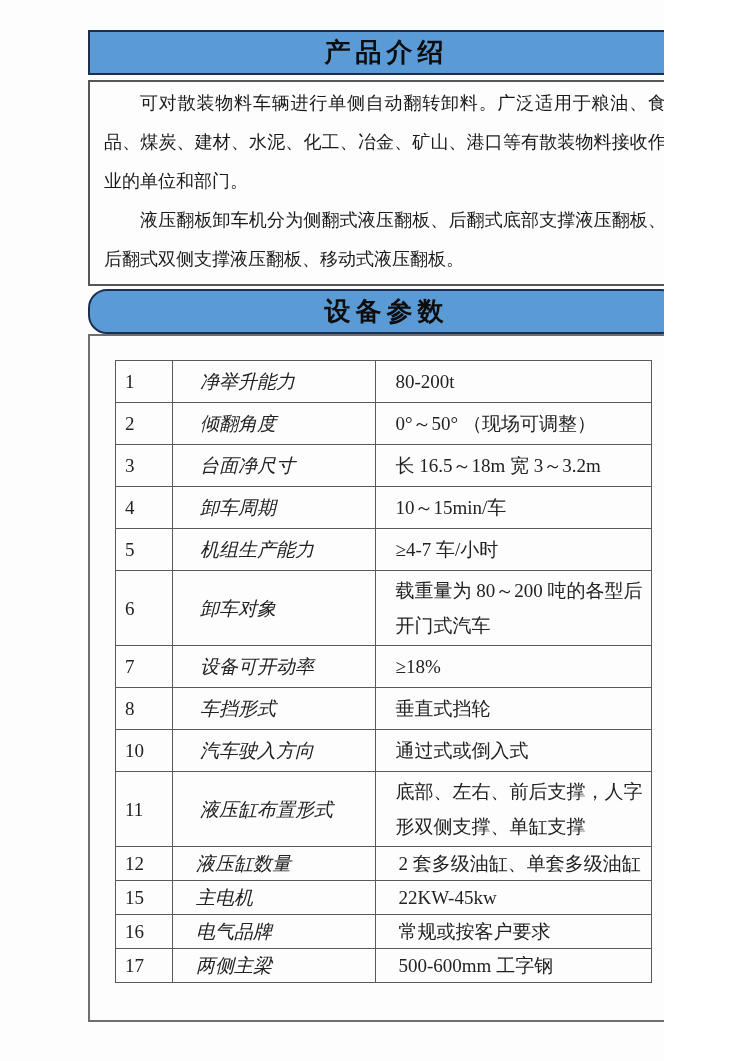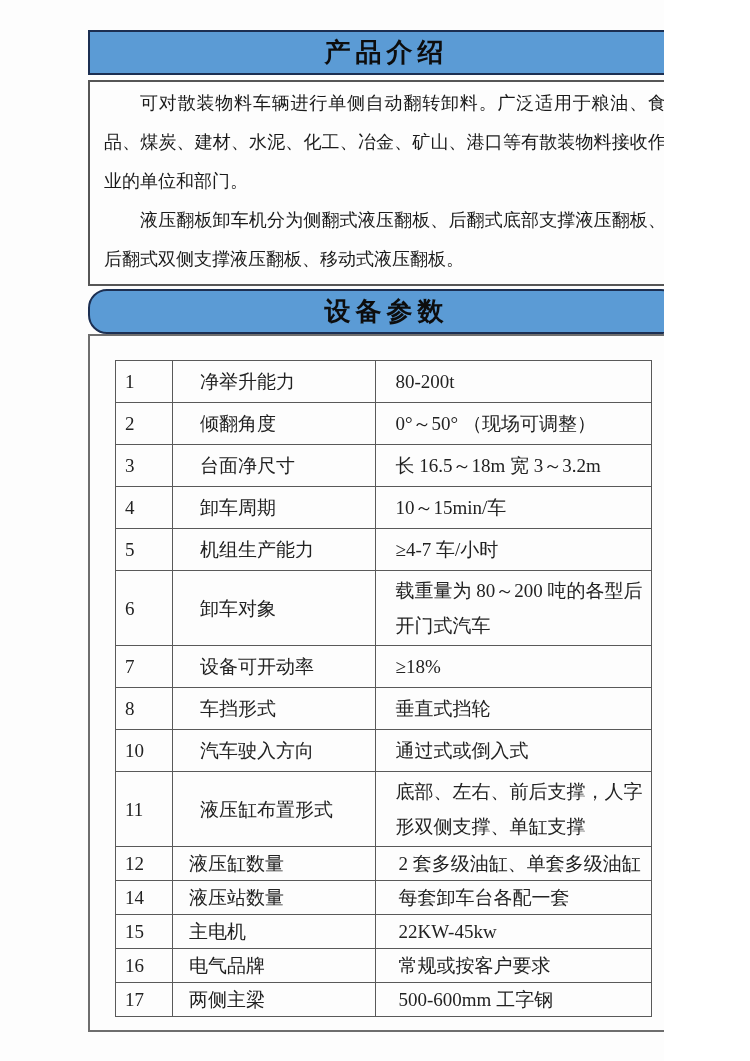--- a/index.html
+++ b/index.html
@@ -53,27 +53,27 @@
     font-size: 19px;
     color: #222222;
   }
   .param-table td {
     border: 1px solid #595959;
     line-height: 35px;
     padding: 2px 0;
     vertical-align: middle;
   }
   .param-table td.col-no    { width: 57px;  padding-left: 9px;  }
-  .param-table td.col-name  { width: 203px; padding-left: 27px; }
+  .param-table td.col-name  { width: 203px; padding-left: 27px; font-style: italic; }
   .param-table td.col-value { width: 277px; padding-left: 20px; padding-right: 6px; }
   .param-table tr { height: 42px; }
   .param-table tr:nth-child(n+11) { height: 34px; }
   .param-table tr:nth-child(n+11) td { line-height: 30px; padding: 1px 0; }
   .param-table tr:nth-child(n+11) td.col-no    { padding-left: 9px;  }
-  .param-table tr:nth-child(n+11) td.col-name  { padding-left: 16px; }
+  .param-table tr:nth-child(n+11) td.col-name  { padding-left: 23px; }
   .param-table tr:nth-child(n+11) td.col-value { padding-left: 23px; }
 </style>
 </head>
 <body>
 
 <div class="page">
   <div class="content">
 
     <div class="sec-header first" style="background: rgb(91, 155, 213); border-color: rgb(28, 47, 82);">
       <span>产品介绍</span>
@@ -140,25 +140,20 @@
               <td class="col-no">11</td>
               <td class="col-name">液压缸布置形式</td>
               <td class="col-value">底部、左右、前后支撑，人字形双侧支撑、单缸支撑</td>
             </tr>
             <tr>
               <td class="col-no">12</td>
               <td class="col-name">液压缸数量</td>
               <td class="col-value">2 套多级油缸、单套多级油缸</td>
             </tr>
             <tr>
-              <td class="col-no">14</td>
-              <td class="col-name">液压站数量</td>
-              <td class="col-value">每套卸车台各配一套</td>
-            </tr>
-            <tr>
               <td class="col-no">15</td>
               <td class="col-name">主电机</td>
               <td class="col-value">22KW-45kw</td>
             </tr>
             <tr>
               <td class="col-no">16</td>
               <td class="col-name">电气品牌</td>
               <td class="col-value">常规或按客户要求</td>
             </tr>
             <tr>

